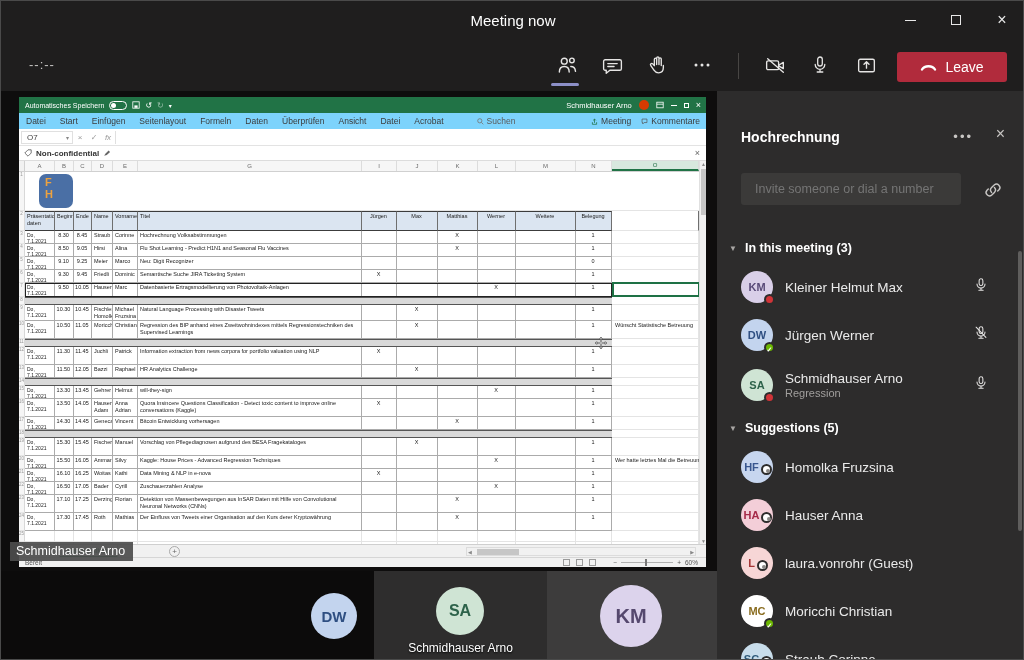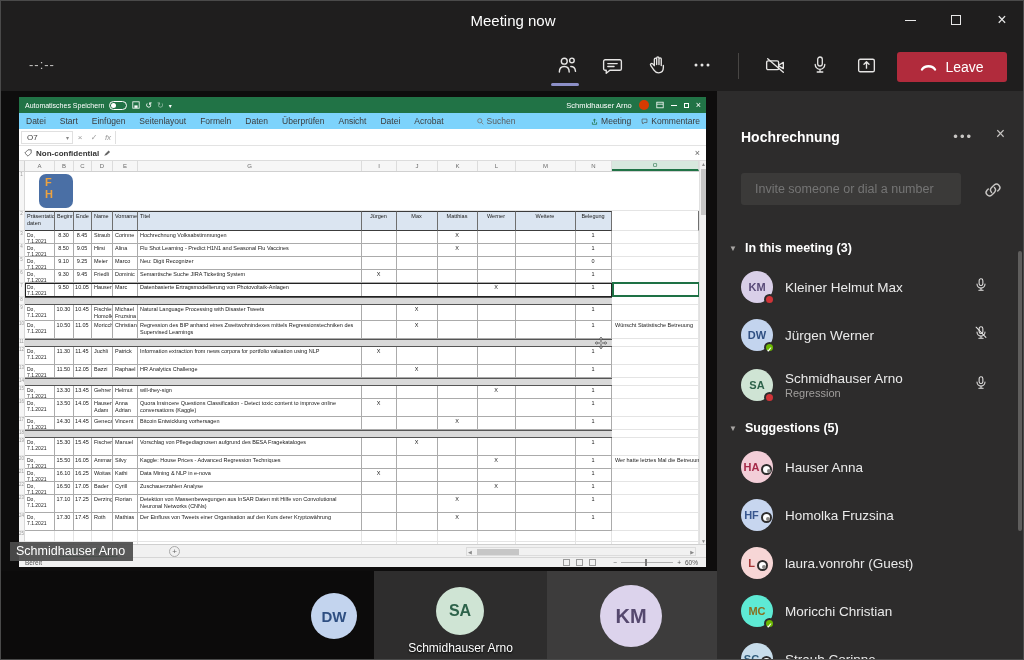--- a/index.html
+++ b/index.html
@@ -801,39 +801,39 @@
           <div class="p-mic"><svg width="16" height="17" viewBox="0 0 18 18">
               <rect x="6.9" y="2" width="4.2" height="7.6" rx="2.1"></rect>
               <path d="M4.5 8 a4.5 4.5 0 0 0 9 0 M9 12.5 V15 M6.6 15 h4.8"></path>
             </svg></div>
         </div>
         <div class="p-section">
           <span class="chev">▼</span>
           <span>Suggestions (5)</span>
         </div>
         <div class="p-item">
+          <div class="p-avatar" style="background: rgb(199, 214, 239); color: rgb(56, 86, 142);">HF<div class="p-status st-offline"></div></div>
+          <div class="p-nameblock">
+            <div class="p-name">Homolka Fruzsina</div>
+          </div>
+        </div>
+        <div class="p-item">
           <div class="p-avatar" style="background: rgb(243, 206, 216); color: rgb(165, 42, 73);">HA<div class="p-status st-offline"></div></div>
           <div class="p-nameblock">
             <div class="p-name">Hauser Anna</div>
-          </div>
-        </div>
-        <div class="p-item">
-          <div class="p-avatar" style="background: rgb(199, 214, 239); color: rgb(56, 86, 142);">HF<div class="p-status st-offline"></div></div>
-          <div class="p-nameblock">
-            <div class="p-name">Homolka Fruzsina</div>
           </div>
         </div>
         <div class="p-item">
           <div class="p-avatar" style="background: rgb(247, 214, 214); color: rgb(165, 54, 54);">L<div class="p-status st-offline"></div></div>
           <div class="p-nameblock">
             <div class="p-name">laura.vonrohr (Guest)</div>
           </div>
         </div>
         <div class="p-item">
-          <div class="p-avatar" style="background: #5eead4; color: rgb(138, 109, 32);">MC<div class="p-status st-available">✓</div></div>
+          <div class="p-avatar" style="background: #ffffff; color: rgb(138, 109, 32);">MC<div class="p-status st-available">✓</div></div>
           <div class="p-nameblock">
             <div class="p-name">Moricchi Christian</div>
           </div>
         </div>
         <div class="p-item">
           <div class="p-avatar" style="background: rgb(200, 221, 235); color: rgb(46, 90, 121);">SC<div class="p-status st-offline"></div></div>
           <div class="p-nameblock">
             <div class="p-name">Straub Corinne</div>
           </div>
         </div>

